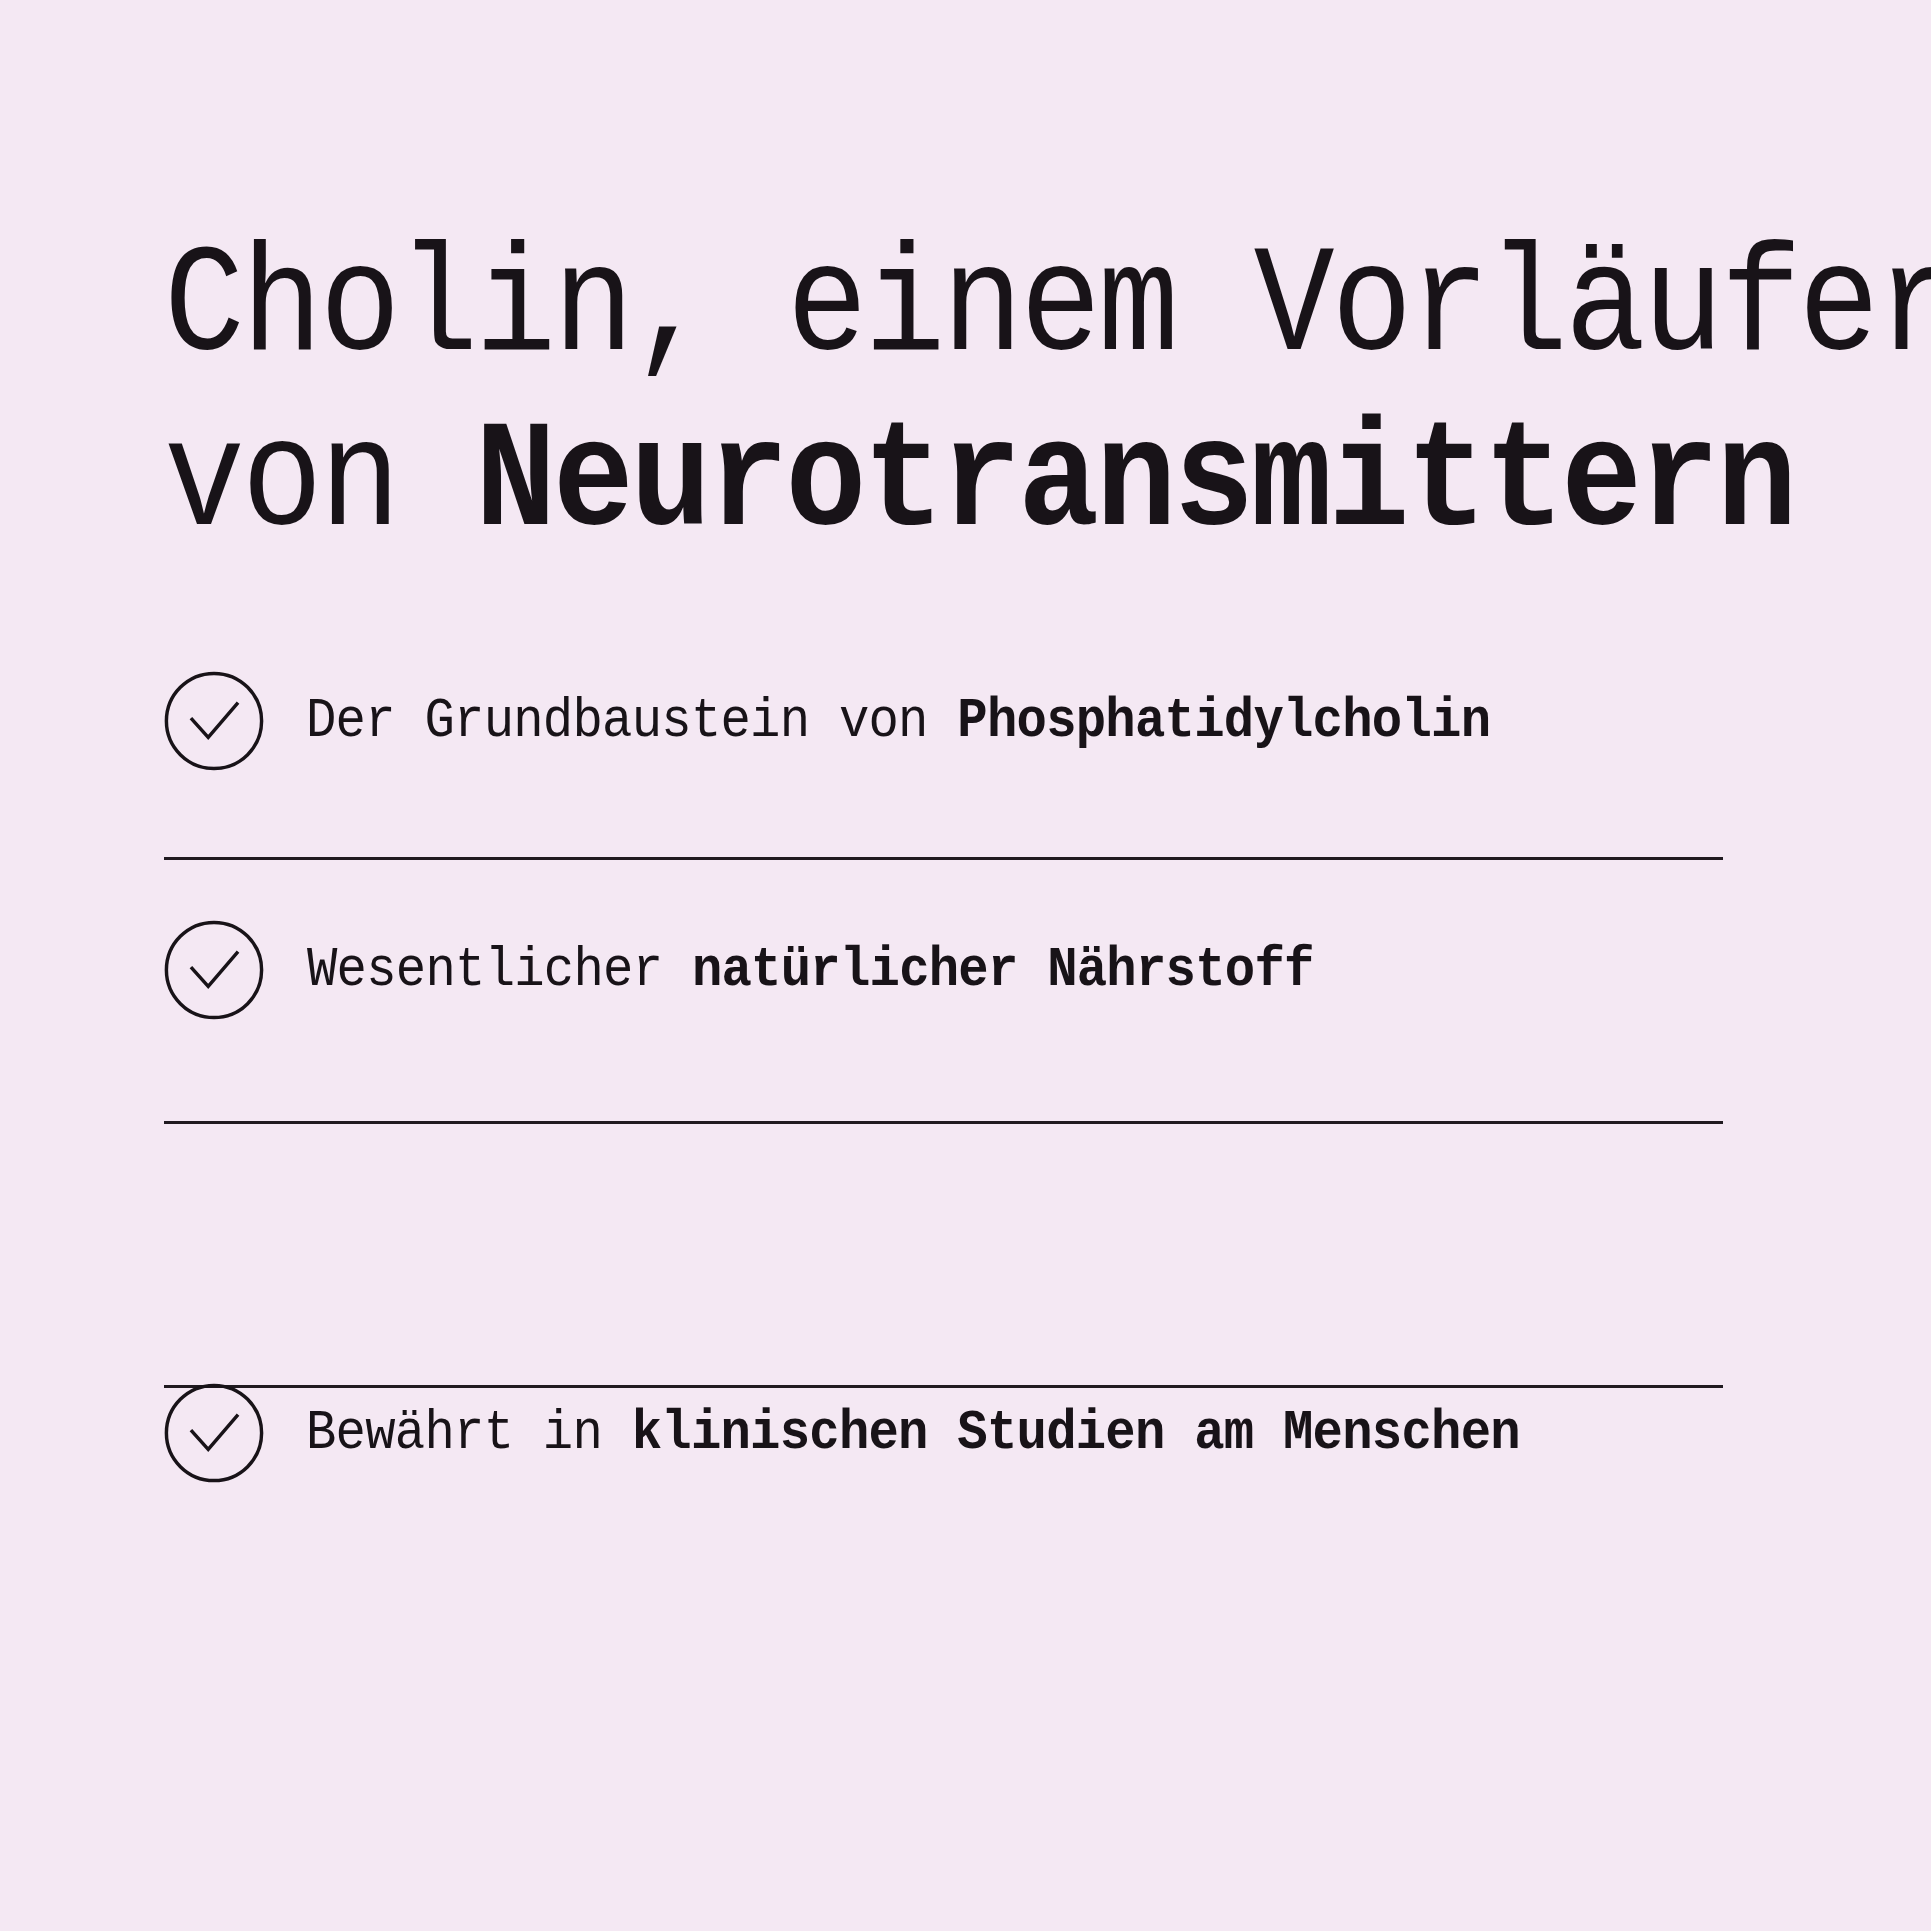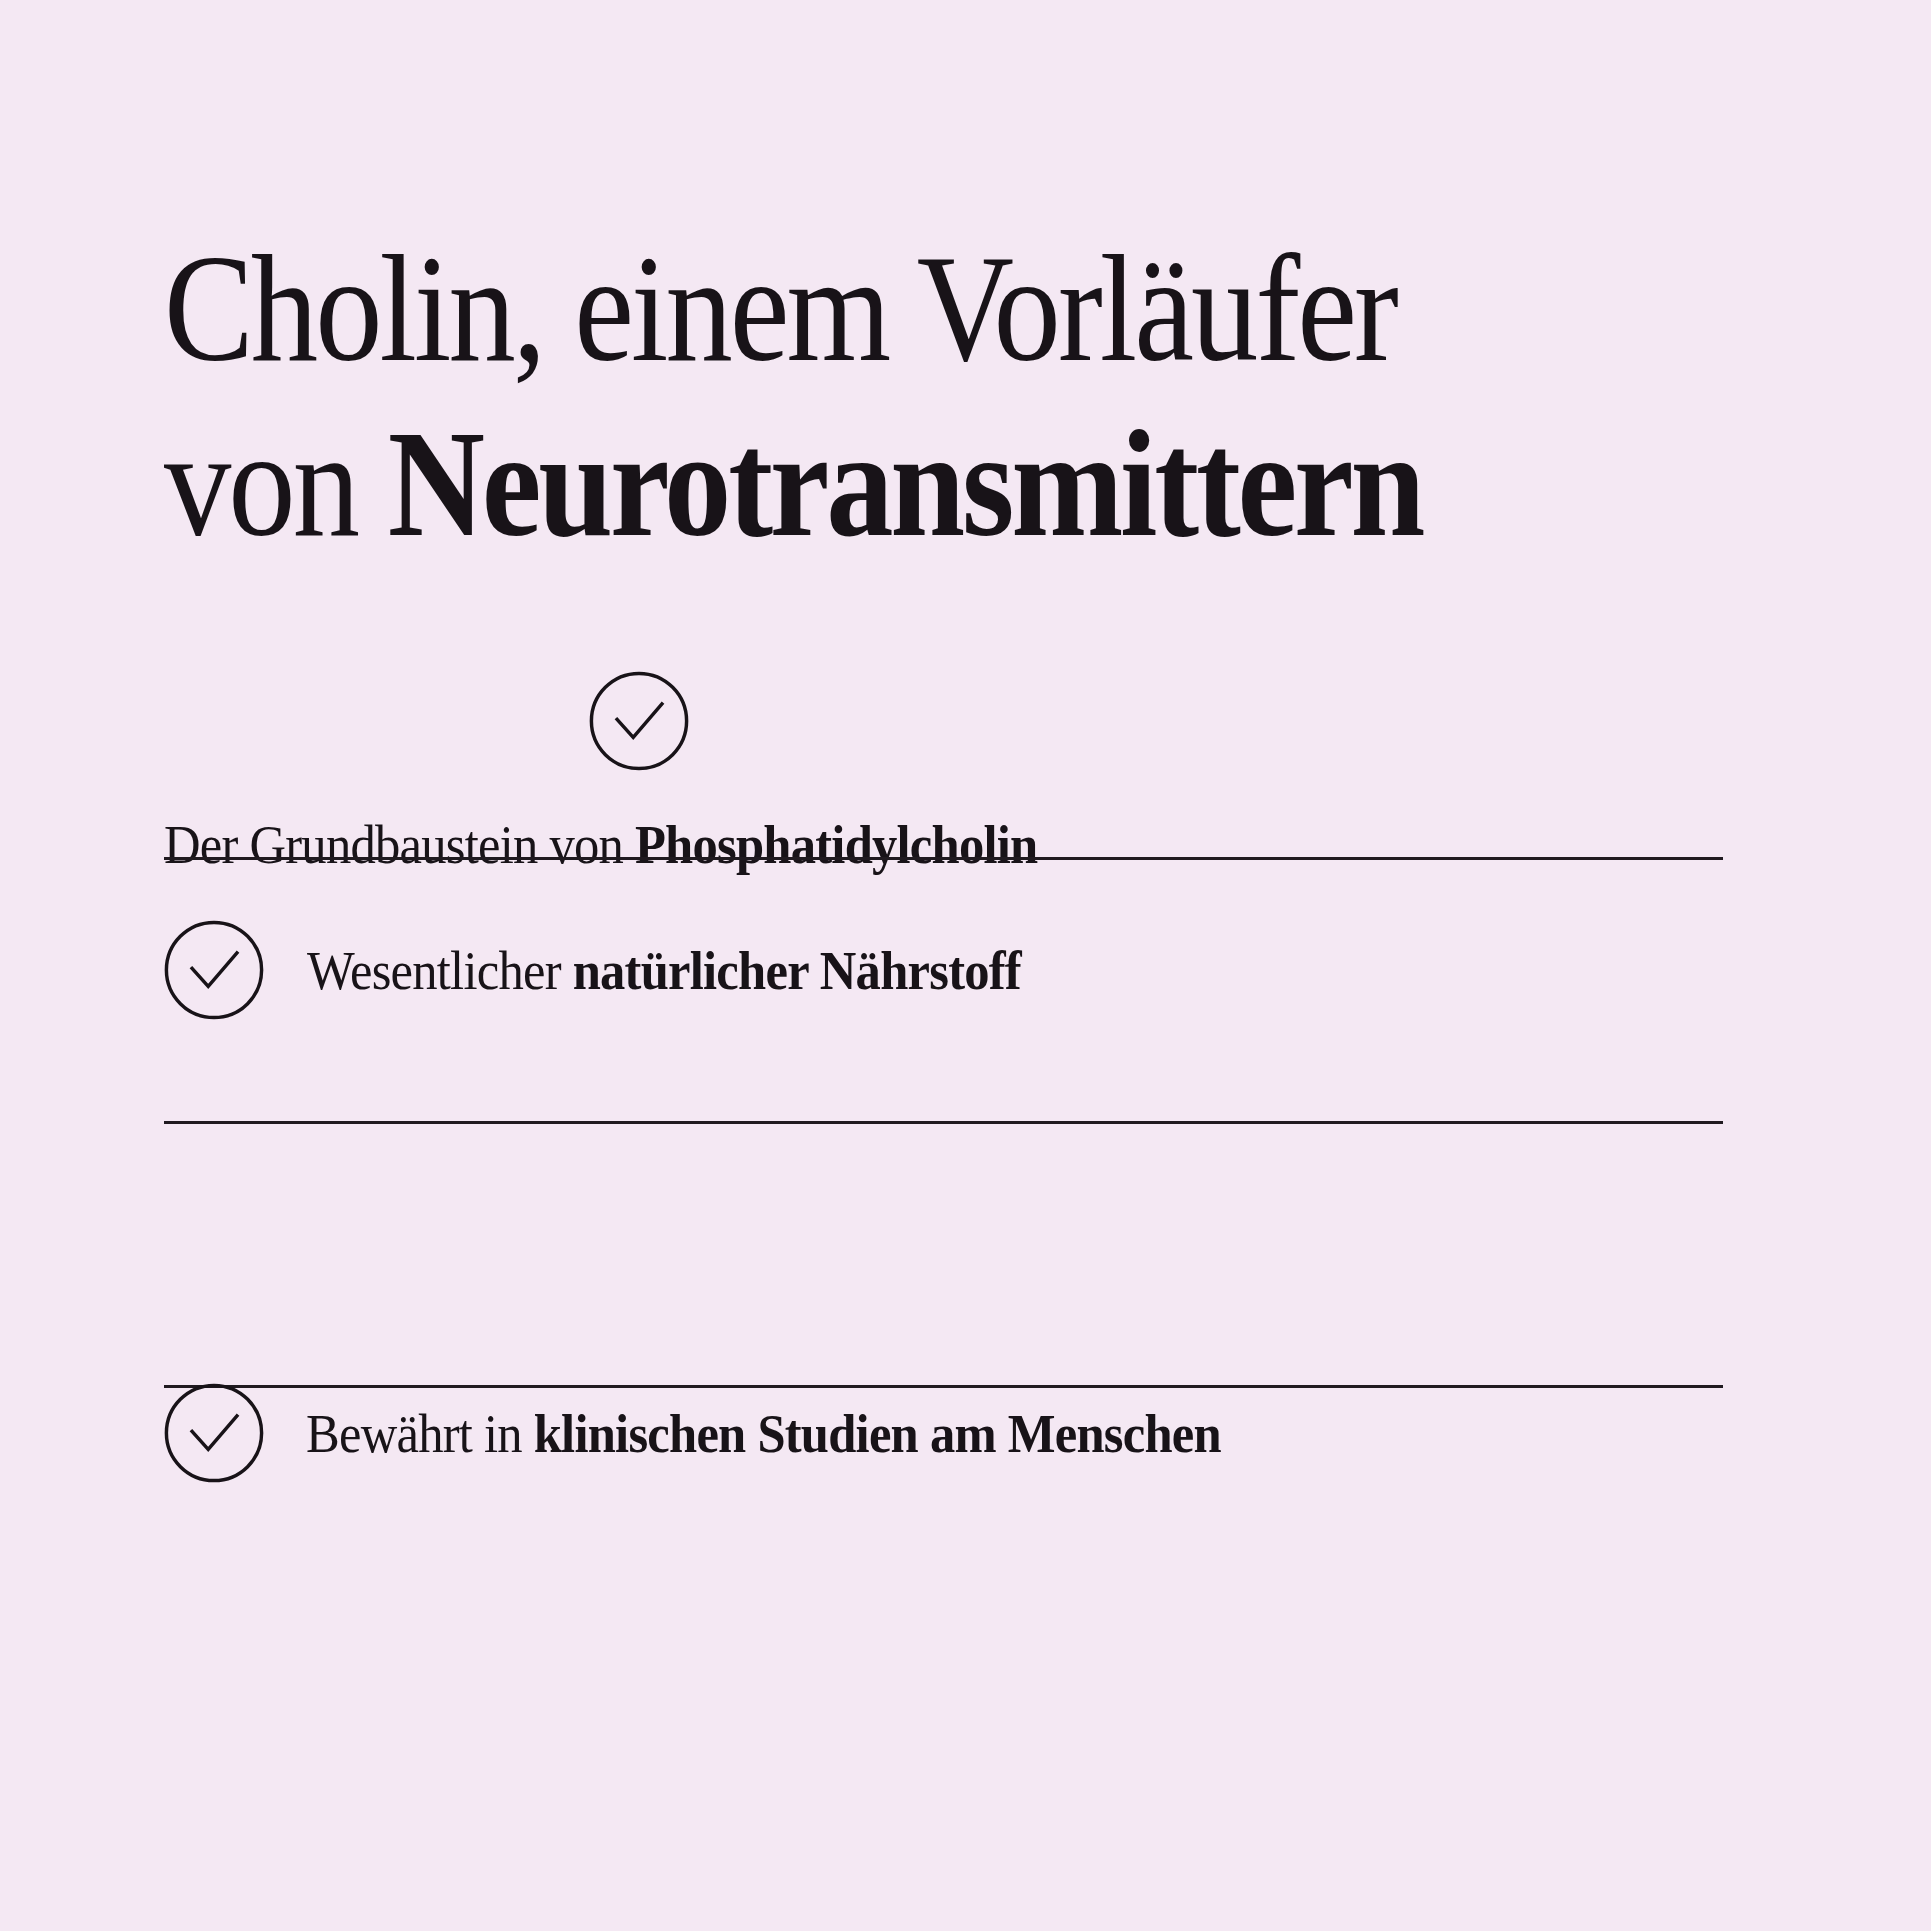--- a/index.html
+++ b/index.html
@@ -6,21 +6,21 @@
     margin: 0;
     padding: 0;
     background: #e9e0ea;
   }
   .canvas {
     position: relative;
     width: 1931px;
     height: 1931px;
     background: var(--bg, #F4E8F3);
     overflow: hidden;
-    font-family: Liberation Serif, serif;
+    font-family: Liberation Mono, monospace;
     color: var(--ink, #181318);
   }
 
   
   .heading {
     position: absolute;
     left: 164px;
     top: 118px;
     font-size: 153px;
     line-height: 175px;
@@ -35,21 +35,21 @@
   
   .row {
     position: absolute;
     left: 164px;
     display: flex;
     align-items: center;
     gap: 42px;
     height: 100px;
     white-space: nowrap;
   }
-  .row-1 { top: 671px; flex-direction: column; }
+  .row-1 { top: 671px; }
   .row-2 { top: 920px; gap: 43px; }
   .row-3 { top: 1199px; }
   .row-4 { top: 1383px; }
 
   .check-icon {
     width: 100px;
     height: 100px;
     flex: 0 0 100px;
   }
   .check-icon svg { display: block; width: 100px; height: 100px; }

